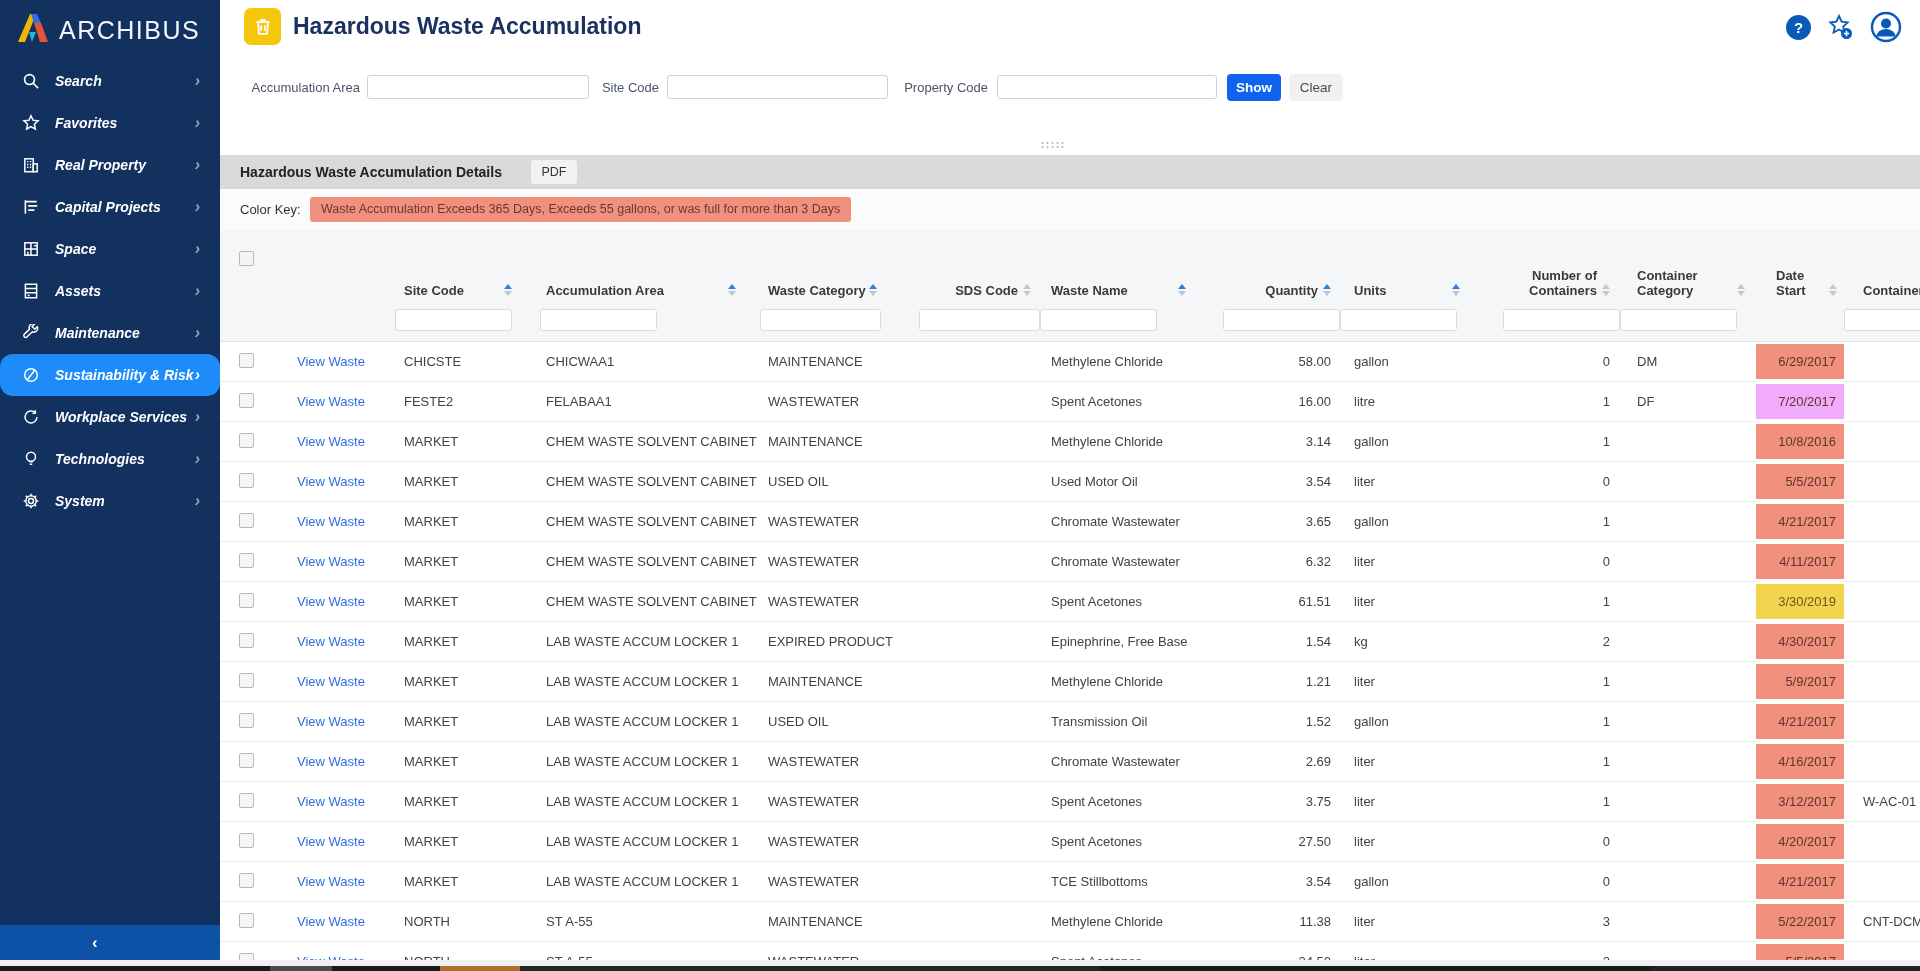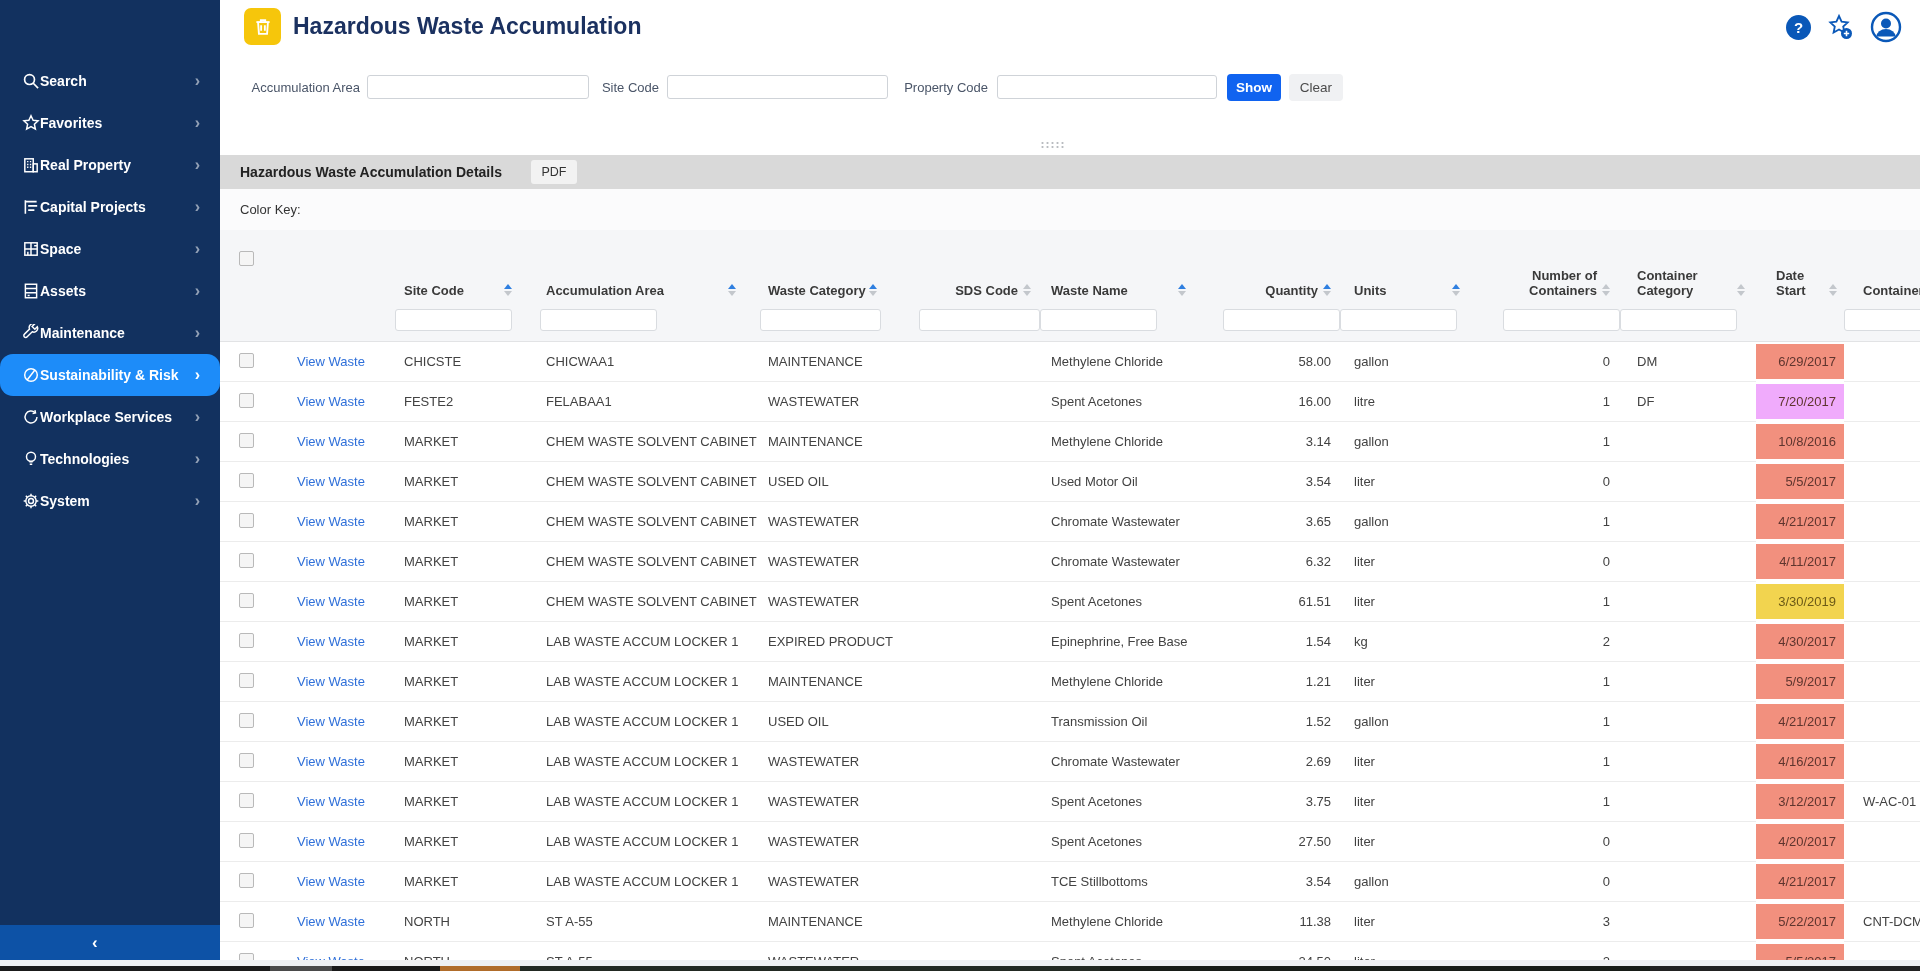--- a/index.html
+++ b/index.html
@@ -4,22 +4,22 @@
 <style>
   html,body{margin:0;padding:0;background:#fff;}
   .page{position:relative;width:1920px;height:971px;overflow:hidden;background:#fff;
         font-family:"Liberation Sans","DejaVu Sans",sans-serif;color:#3d4450;}
 
   
   .sidebar{position:absolute;left:0;top:0;width:220px;height:971px;background:#12315f;}
   .logo{display:flex;align-items:center;height:60px;padding-left:16px;gap:9px;}
   .logo-text{color:#f4f6fb;font-size:25px;letter-spacing:1.5px;font-weight:400;}
   .nav{position:absolute;top:60px;left:0;width:220px;}
-  .nav-item{position:relative;display:flex;align-items:center;height:42px;padding-left:22px;
-            color:#ffffff;font-size:14px;font-weight:700;cursor:pointer;}
+  .nav-item{position:relative;display:flex;align-items:center;height:42px;padding-left:22px;gap:15px;
+            color:#ffffff;font-size:14px;font-weight:700;cursor:pointer;font-style:italic;}
   .nav-item .nicon{width:18px;height:18px;flex:0 0 18px;display:flex;align-items:center;}
   .nav-item .chev{position:absolute;right:20px;color:rgba(255,255,255,.55);font-size:16px;font-weight:700;}
   .nav-item.sel{background:#1d8cf9;border-radius:13px;}
   .nav-item.sel .chev{color:#fff;}
   .collapse-bar{position:absolute;left:0;top:925px;width:220px;height:35px;background:#0d52a6;
                 display:flex;align-items:center;}
   .collapse-bar .col-chev{margin-left:92px;color:#fff;font-size:17px;font-weight:700;}
 
   
   .hscroll-strip{position:absolute;left:0;top:960px;width:1920px;height:6px;background:#eef0f2;}
@@ -106,20 +106,31 @@
   .dateblock{height:35px;line-height:35px;margin:1px 0;text-align:right;padding-right:8px;font-size:13px;}
   .dateblock.red{color:#5f352e;}
   .dateblock.yellow{color:#6c5a17;}
 </style>
 </head>
 <body>
 
 <div class="page">
 
   <div class="sidebar">
+    <div class="logo">
+      <span>
+        <svg width="34" height="32" viewBox="0 0 32 32">
+          <polygon points="13,2 19,2 8,30 1,30" fill="#f2b705"></polygon>
+          <polygon points="14,2 20,2 24,11 17,11" fill="#2f6fe0"></polygon>
+          <polygon points="17,11 24,11 31,30 23,30" fill="#e8503a"></polygon>
+          <polygon points="12,20 19,20 15,30" fill="#27b3c9"></polygon>
+        </svg>
+      </span>
+      <span class="logo-text">ARCHIBUS</span>
+    </div>
     <div class="nav">
 
       <div class="nav-item">
         <span class="nicon">
           <svg width="18" height="18" viewBox="0 0 16 16" fill="none" stroke="#fff" stroke-width="1.5">
               <circle cx="6.7" cy="6.7" r="4.4"></circle>
               <line x1="10" y1="10" x2="14.3" y2="14.3"></line>
             </svg>
         </span>
         <span class="lbl">Search</span>
@@ -282,20 +293,21 @@
 
     <div class="drag-dots"></div>
 
     <div class="panel-hdr">
       <span class="panel-title">Hazardous Waste Accumulation Details</span>
       <button class="btn-pdf">PDF</button>
     </div>
 
     <div class="colorkey-row">
       <span class="ck-label">Color Key:</span>
+      <span class="ck-badge ck-red" style="background: rgb(242, 144, 126);">Waste Accumulation Exceeds 365 Days, Exceeds 55 gallons, or was full for more than 3 Days</span>
     </div>
 
     <div class="table-wrap">
       <table>
         <colgroup>
           <col style="width:65px">
             <col style="width:110px">
             <col style="width:145px">
             <col style="width:220px">
           <col style="width:145px">

